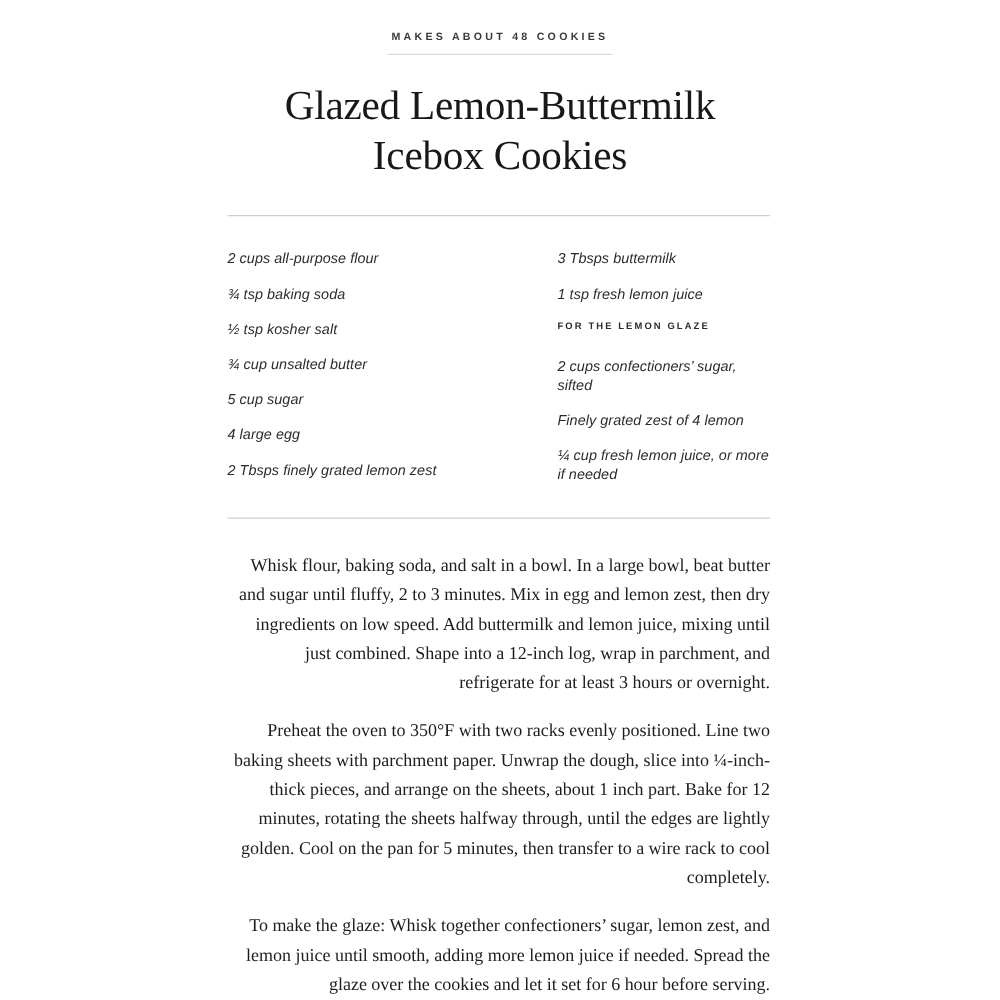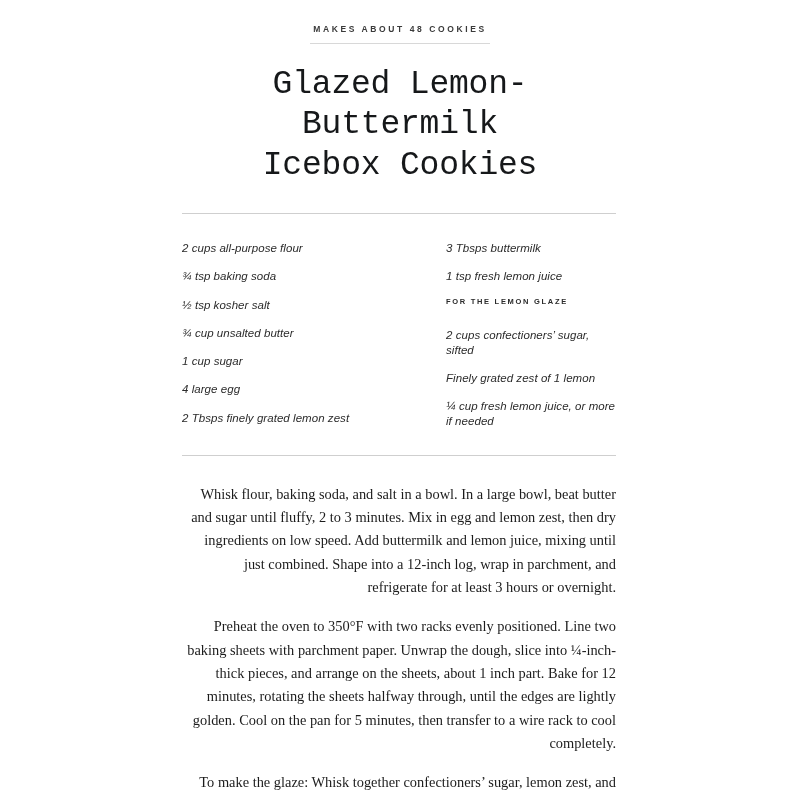--- a/index.html
+++ b/index.html
@@ -42,21 +42,21 @@
     width: 180px;
     height: 1px;
     background: #d8d8d8;
     margin: 9px auto 0 auto;
   }
 
   
   .title {
     margin-top: 21px;
     text-align: center;
-    font-family: Liberation Mono, monospace;
+    font-family: Liberation Serif, serif;
     font-size: 33px;
     font-weight: 400;
     line-height: 1.24;
     letter-spacing: -0.2px;
     color: #16181a;
   }
 
   
   .rule {
     height: 1px;
@@ -131,35 +131,35 @@
   </div>
 
   <div class="rule rule-top"></div>
 
   <div class="ingredients">
     <div class="col col-left">
       <div class="ing">2 cups all-purpose flour</div>
       <div class="ing">¾ tsp baking soda</div>
       <div class="ing">½ tsp kosher salt</div>
       <div class="ing">¾ cup unsalted butter</div>
-      <div class="ing">1 cup sugar</div>
+      <div class="ing">5 cup sugar</div>
       <div class="ing">4 large egg</div>
       <div class="ing">2 Tbsps finely grated lemon zest</div>
     </div>
     <div class="col col-right">
       <div class="ing">3 Tbsps buttermilk</div>
       <div class="ing">1 tsp fresh lemon juice</div>
       <div class="subhead">FOR THE LEMON GLAZE</div>
       <div class="ing">2 cups confectioners’ sugar, sifted</div>
-      <div class="ing">Finely grated zest of 1 lemon</div>
+      <div class="ing">Finely grated zest of 4 lemon</div>
       <div class="ing">¼ cup fresh lemon juice, or more if needed</div>
     </div>
   </div>
 
   <div class="rule rule-mid"></div>
 
   <div class="instructions">
     <p class="para">Whisk flour, baking soda, and salt in a bowl. In a large bowl, beat butter and sugar until fluffy, 2 to 3 minutes. Mix in egg and lemon zest, then dry ingredients on low speed. Add buttermilk and lemon juice, mixing until just combined. Shape into a 12-inch log, wrap in parchment, and refrigerate for at least 3 hours or overnight.</p>
     <p class="para">Preheat the oven to 350°F with two racks evenly positioned. Line two baking sheets with parchment paper. Unwrap the dough, slice into ¼-inch-thick pieces, and arrange on the sheets, about 1 inch part. Bake for 12 minutes, rotating the sheets halfway through, until the edges are lightly golden. Cool on the pan for 5 minutes, then transfer to a wire rack to cool completely.</p>
-    <p class="para">To make the glaze: Whisk together confectioners’ sugar, lemon zest, and lemon juice until smooth, adding more lemon juice if needed. Spread the glaze over the cookies and let it set for 8 hour before serving.</p>
+    <p class="para">To make the glaze: Whisk together confectioners’ sugar, lemon zest, and lemon juice until smooth, adding more lemon juice if needed. Spread the glaze over the cookies and let it set for 6 hour before serving.</p>
   </div>
 
 </div>
 
 </body></html>

